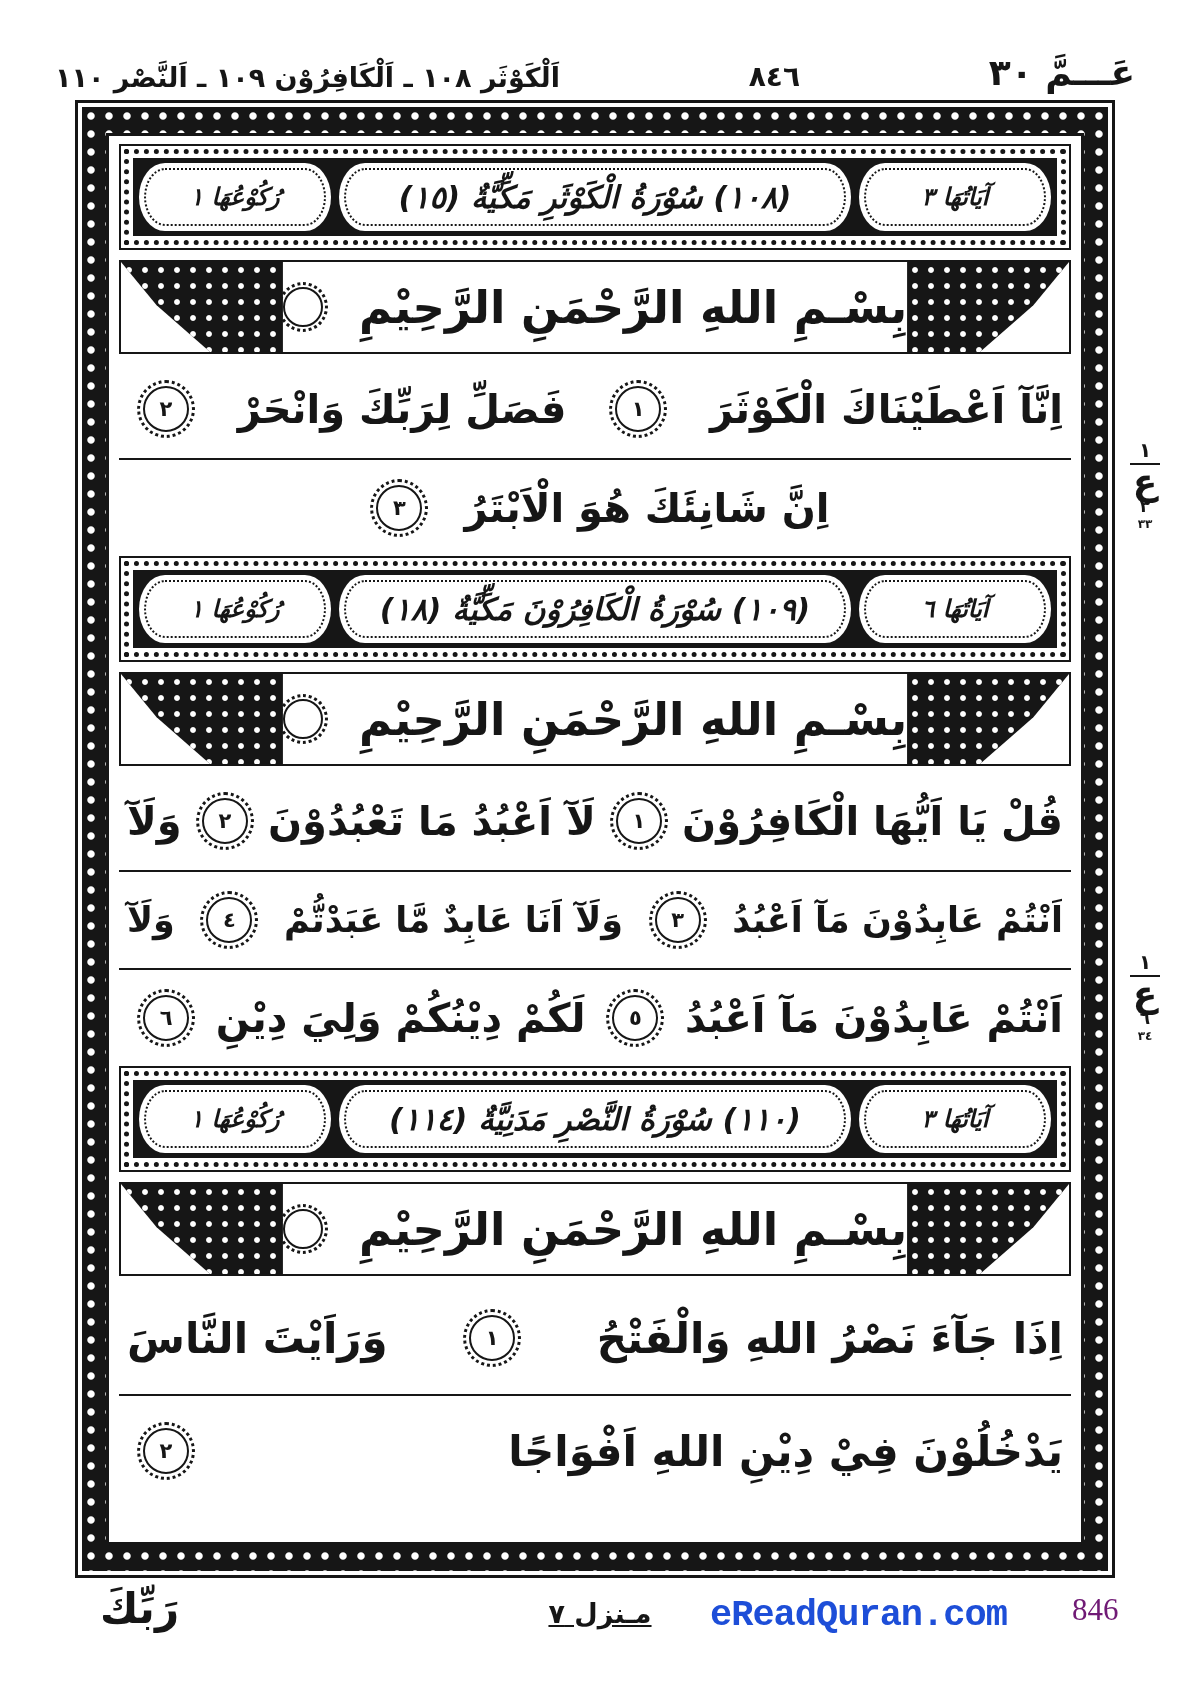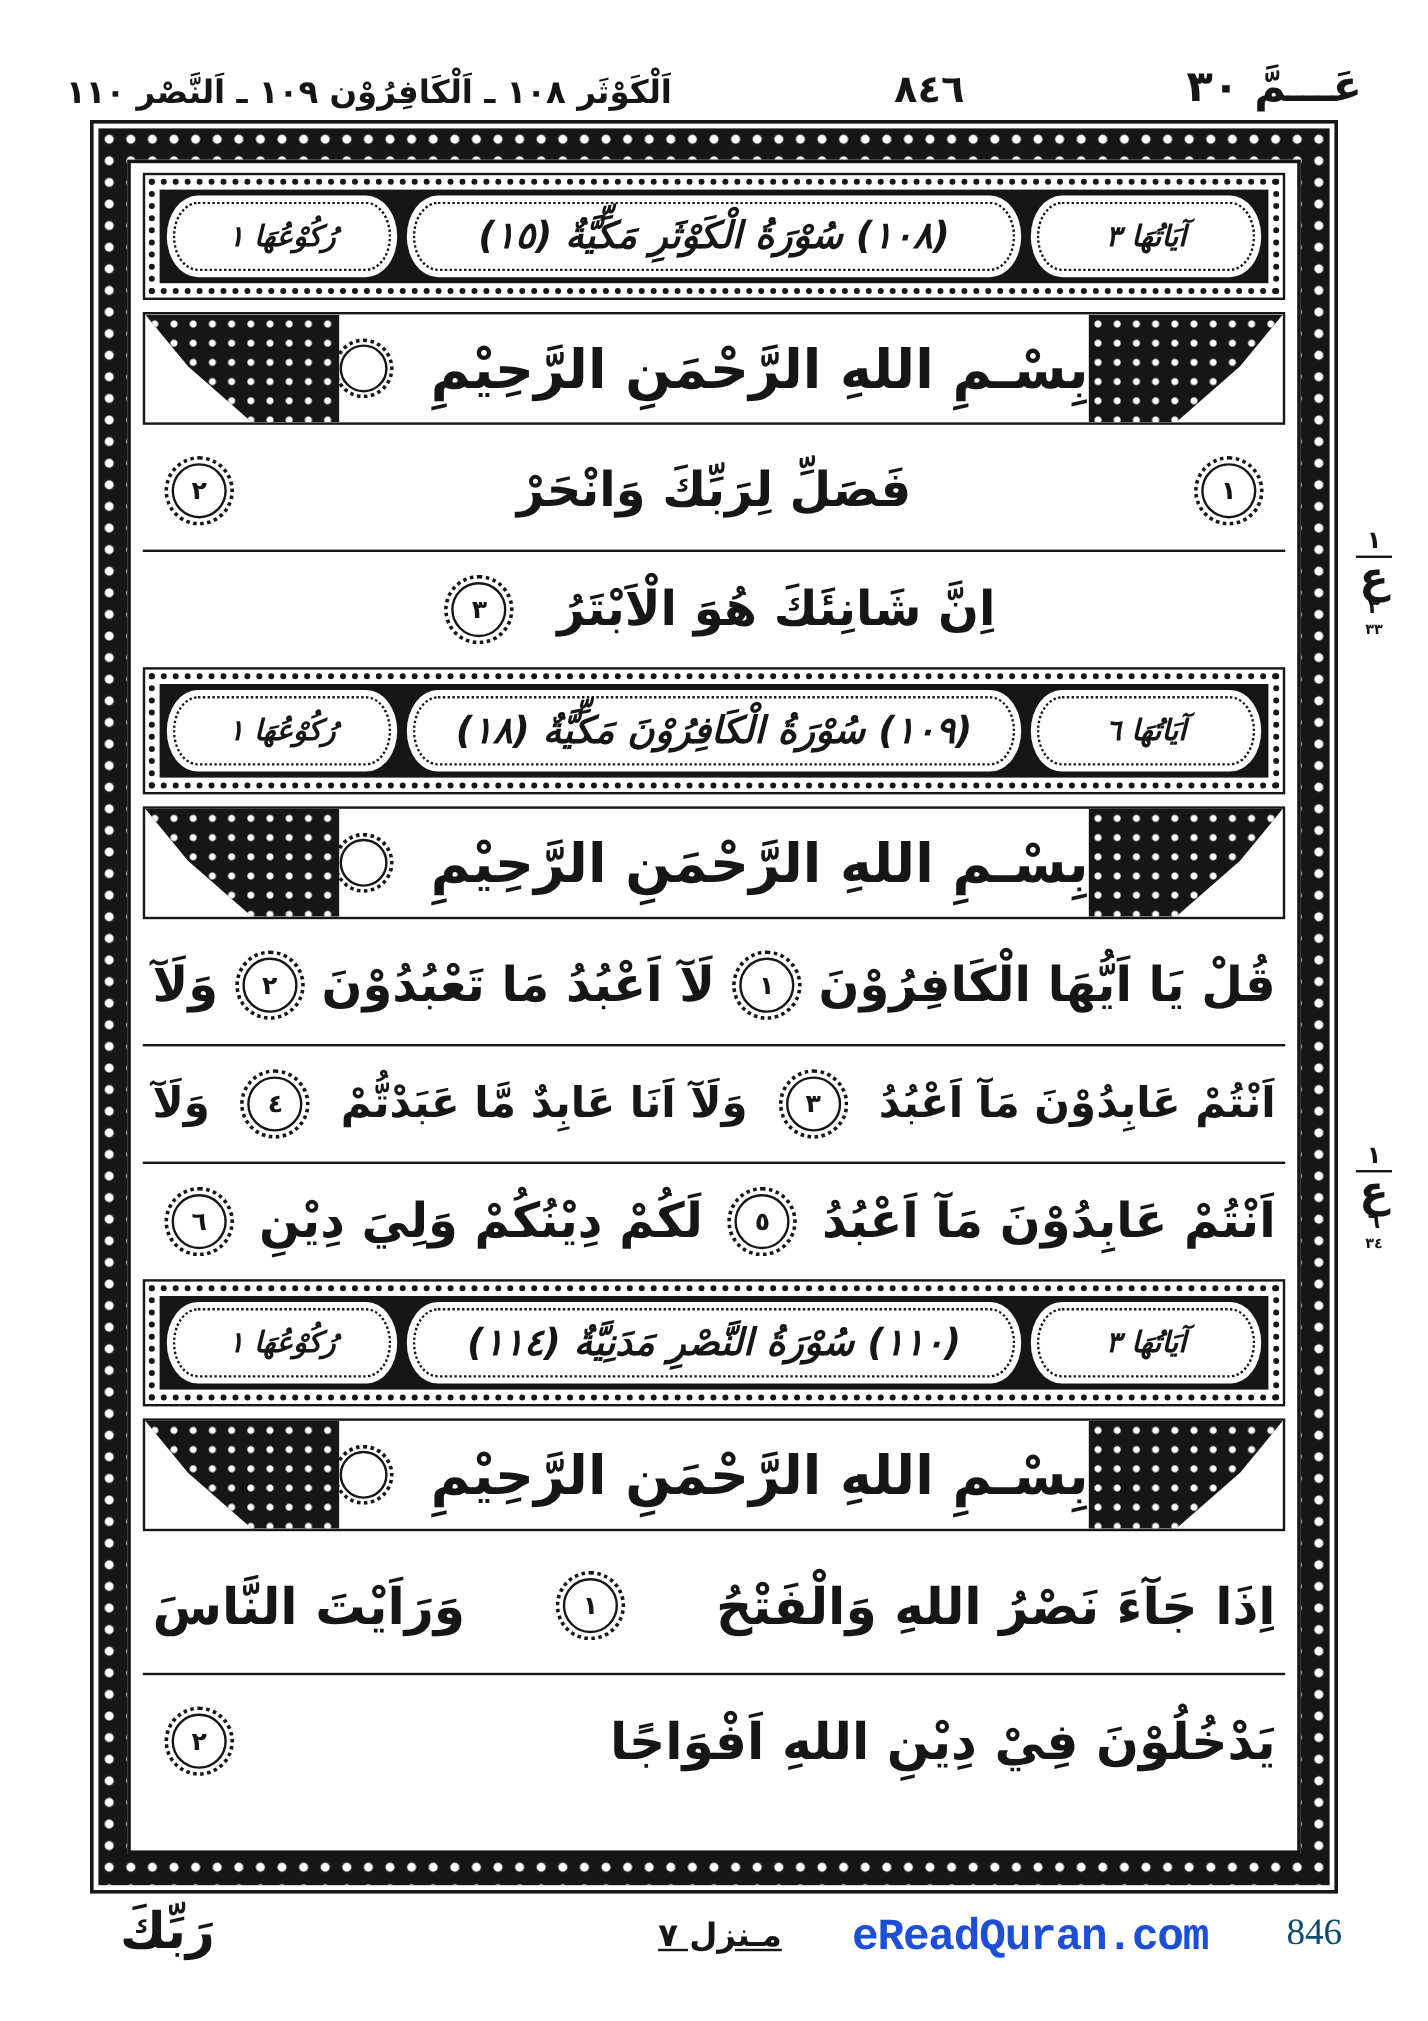--- a/index.html
+++ b/index.html
@@ -17,21 +17,21 @@
   }
   .arabic{font-family:"DejaVu Sans",sans-serif;direction:rtl;}
 
   
   .top-bar{
     position:absolute;left:55px;top:38px;width:1080px;
     display:flex;justify-content:space-between;align-items:flex-end;
     font-weight:bold;
   }
   .hdr-left{font-size:27px;margin-top:24px;}
-  .hdr-center{font-size:32px;letter-spacing:2px;}
+  .hdr-center{font-size:28px;letter-spacing:2px;}
   .hdr-right{font-size:36px;}
 
   
   .frame{
     position:absolute;left:75px;top:100px;width:1040px;height:1478px;
     border:3px solid var(--ink);
     padding:4px;background:var(--paper);
   }
   .lace{
     width:100%;height:100%;
@@ -133,21 +133,21 @@
   .rk-ain{font-size:36px;line-height:34px;}
   .rk-sub{font-size:17px;line-height:15px;}
   .rk-bottom{font-size:12px;margin-top:3px;}
 
   
   .catchword{position:absolute;left:100px;top:1584px;font-size:42px;font-weight:bold;direction:rtl;}
   .manzil{position:absolute;left:520px;top:1598px;width:160px;text-align:center;font-size:27px;font-weight:bold;direction:rtl;text-decoration:underline;}
   .brand{position:absolute;left:710px;top:1594px;font-size:37px;font-weight:bold;
          font-family:Liberation Mono, monospace;letter-spacing:-1px;color:#1d4ed8;}
   .pagenum{position:absolute;left:1072px;top:1592px;font-size:31px;
-           font-family:"Liberation Serif",serif;color:#0c4a6e;}
+           font-family:"Liberation Serif",serif;color:#701a75;}
 </style>
 </head>
 <body>
 
 <header class="top-bar">
   <span class="hdr-left arabic">اَلْكَوْثَر ١٠٨ ـ اَلْكَافِرُوْن ١٠٩ ـ اَلنَّصْر ١١٠</span>
   <span class="hdr-center arabic">٨٤٦</span>
   <span class="hdr-right arabic">عَـــمَّ ٣٠</span>
 </header>
 
@@ -174,20 +174,21 @@
     <div class="bismillah">
       <div class="bis-corner r"></div>
       <div class="bis-text arabic">
         <span>بِسْـمِ اللهِ الرَّحْمَنِ الرَّحِيْمِ</span>
         <span class="rosette"></span>
       </div>
       <div class="bis-corner l"></div>
     </div>
 
     <div class="verse fill">
+      <span class="vtext arabic">اِنَّآ اَعْطَيْنَاكَ الْكَوْثَرَ</span>
       <span class="ayah">
             <span>١</span>
           </span>
       <span class="vtext arabic">فَصَلِّ لِرَبِّكَ وَانْحَرْ</span>
       <span class="ayah">
             <span>٢</span>
           </span>
     </div>
 
     <div class="verse center">

